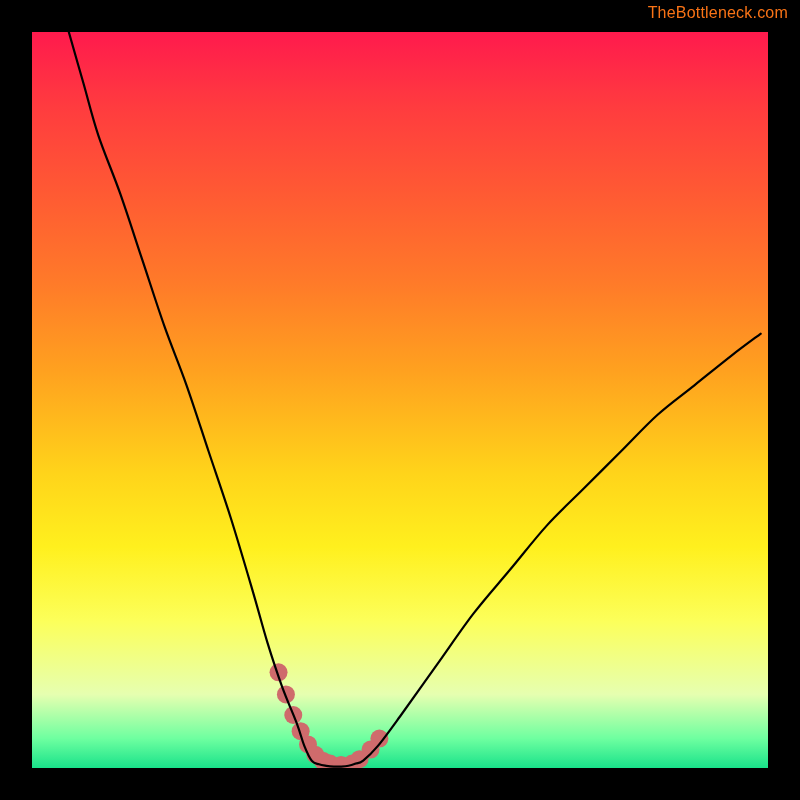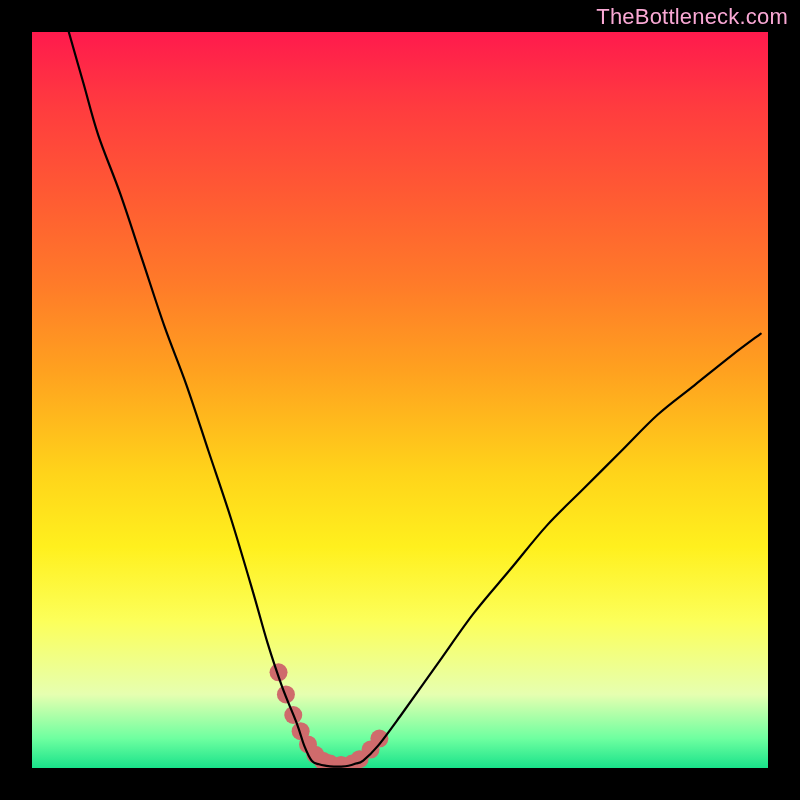--- a/index.html
+++ b/index.html
@@ -37,22 +37,22 @@
       #fcff5a 80%,
       #e6ffb0 90%,
       #6effa0 96%,
       #19e28a 100%
     );
   }
   .watermark {
     position: absolute;
     top: 4px;
     right: 12px;
-    color: #f9a8d4;
-    font-size: 22px;
+    color: #f97316;
+    font-size: 16px;
     letter-spacing: 0.2px;
     user-select: none;
   }
   svg.curve {
     position: absolute;
     left: 0;
     top: 0;
     width: 736px;
     height: 736px;
   }

